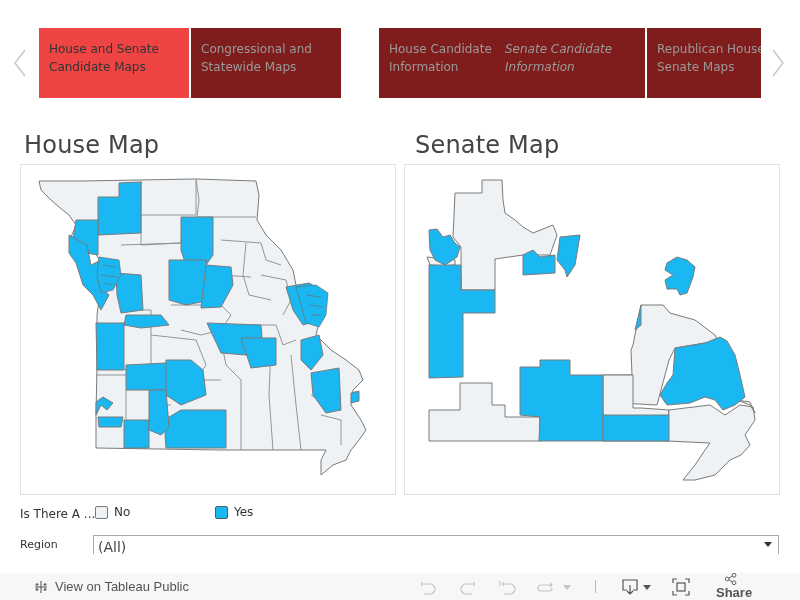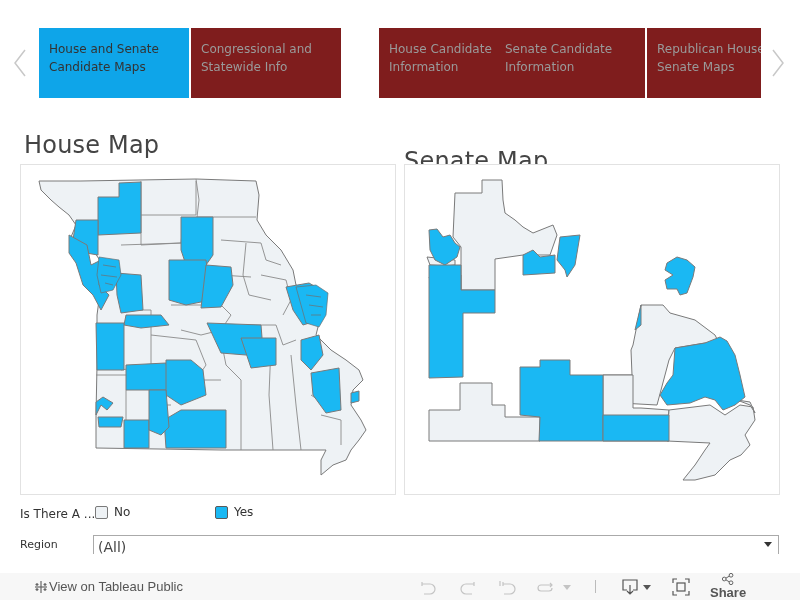--- a/index.html
+++ b/index.html
@@ -9,21 +9,21 @@
 
   
   .tabs-bar { position: absolute; left: 0; top: 28px; width: 800px; height: 70px; }
   .nav-arrow { position: absolute; top: 18px; width: 20px; height: 34px; display: flex;
     align-items: center; justify-content: center; cursor: pointer; }
   .nav-arrow.prev { left: 10px; }
   .nav-arrow.next { left: 768px; }
   .nav-arrow svg { width: 14px; height: 30px; }
   .tab { position: absolute; top: 0; height: 70px; background: #7f1d1d; padding: 12px 10px 0 10px;
     font-size: 12px; line-height: 18px; color: #9a9a9a; overflow: hidden; white-space: nowrap; cursor: pointer; }
-  .tab.active { background: #0ea5e9; color: #333; }
+  .tab.active { background: #ef4444; color: #333; }
   .tab span { display: block; }
 
   
   .map-title { position: absolute; top: 131px; font-size: 24px; color: #444; font-weight: normal; letter-spacing: 0.2px; }
   .map-frame { position: absolute; top: 164px; height: 331px; border: 1px solid #e2e2e2; background: #fff; }
   .map-frame svg { position: absolute; left: 0; top: 0; }
 
   
   .legend { position: absolute; top: 505px; left: 20px; width: 760px; height: 20px; font-size: 12px; color: #333; }
   .legend-label { position: absolute; left: 0; top: 2px; }
@@ -34,63 +34,63 @@
   .region-label { position: absolute; left: 20px; top: 538px; font-size: 11px; color: #333; }
   .region-select { position: absolute; left: 93px; top: 535px; width: 686px; height: 19px;
     border: 1px solid #aaa; border-bottom: none; font-size: 14px; color: #444; padding: 3px 12px 0 4px; cursor: pointer; }
   .region-select .caret { position: absolute; right: 6px; top: 6px; width: 0; height: 0;
     border-left: 4px solid transparent; border-right: 4px solid transparent; border-top: 5px solid #333; }
 
   
   .toolbar { position: absolute; left: 0; top: 573px; width: 800px; height: 27px; background: #f7f7f7; }
   .tb-btn { position: absolute; top: 0; height: 27px; display: flex; align-items: center; cursor: pointer; }
   .tb-btn svg { display: block; }
-  .tb-text { font-family: "Liberation Sans", sans-serif; font-size: 13px; color: #555; margin-left: 0; }
+  .tb-text { font-family: "Liberation Sans", sans-serif; font-size: 13px; color: #555; margin-left: 6px; }
   .tb-sep { position: absolute; left: 595px; top: 7px; width: 1px; height: 13px; background: #bbb; }
 </style>
 </head>
 <body>
 
 <div id="root">
 
   <div class="tabs-bar">
     <div class="nav-arrow prev">
       <svg viewBox="0 0 14 30">
           <polyline points="12,2 2,15 12,28" fill="none" stroke="#c8c8c8" stroke-width="1.5"></polyline>
         </svg>
     </div>
     <div class="tab active" style="left:39px;width:150px;">
       <span>House and Senate</span>
       <span>Candidate Maps</span>
     </div>
     <div class="tab" style="left:191px;width:150px;">
       <span>Congressional and</span>
-      <span>Statewide Info</span>
+      <span>Statewide Maps</span>
     </div>
     <div class="tab" style="left:343px;width:150px;margin-left:36px;">
       <span>House Candidate</span>
       <span>Information</span>
     </div>
-    <div class="tab" style="left:495px;width:150px;">
+    <div class="tab" style="left:495px;width:150px;font-style:italic;">
       <span>Senate Candidate</span>
       <span>Information</span>
     </div>
     <div class="tab" style="left:647px;width:114px;">
       <span>Republican House</span>
       <span>Senate Maps</span>
     </div>
     <div class="nav-arrow next">
       <svg viewBox="0 0 14 30">
           <polyline points="2,2 12,15 2,28" fill="none" stroke="#c8c8c8" stroke-width="1.5"></polyline>
         </svg>
     </div>
   </div>
 
   <div class="map-title" style="left:24px;">House Map</div>
-  <div class="map-title" style="left:404px;margin-top:16px;">Senate Map</div>
+  <div class="map-title" style="left:415px;">Senate Map</div>
 
   <div class="map-frame" style="left:20px;width:376px;">
     <svg width="376" height="331" viewBox="0 0 376 331">
       <g stroke="#7a7a7a" stroke-width="1" stroke-linejoin="round">
 
         <path fill="#eef2f5" d="M18,16 L60,16 L175,14 L235,16 L238,30 L236,55 L245,70 L260,85 L272,105 L275,120 L290,125 L305,130 L300,150 L295,170 L310,185 L325,195 L338,205 L342,215 L332,225 L330,240 L340,255 L345,265 L338,275 L330,285 L325,295 L312,300 L300,310 L300,295 L305,285 L200,285 L75,283 L75,250 L76,200 L76,150 L78,135 L74,110 L82,100 L74,88 L58,80 L50,72 L55,60 L48,50 L38,42 L30,35 L20,25 Z"></path>
 
         <g fill="none" stroke="#8a8a8a" stroke-width="0.9">
           <path d="M120,16 L120,50 L175,50 L175,16"></path>
           <path d="M175,14 L178,35 L176,52 L235,52"></path>

